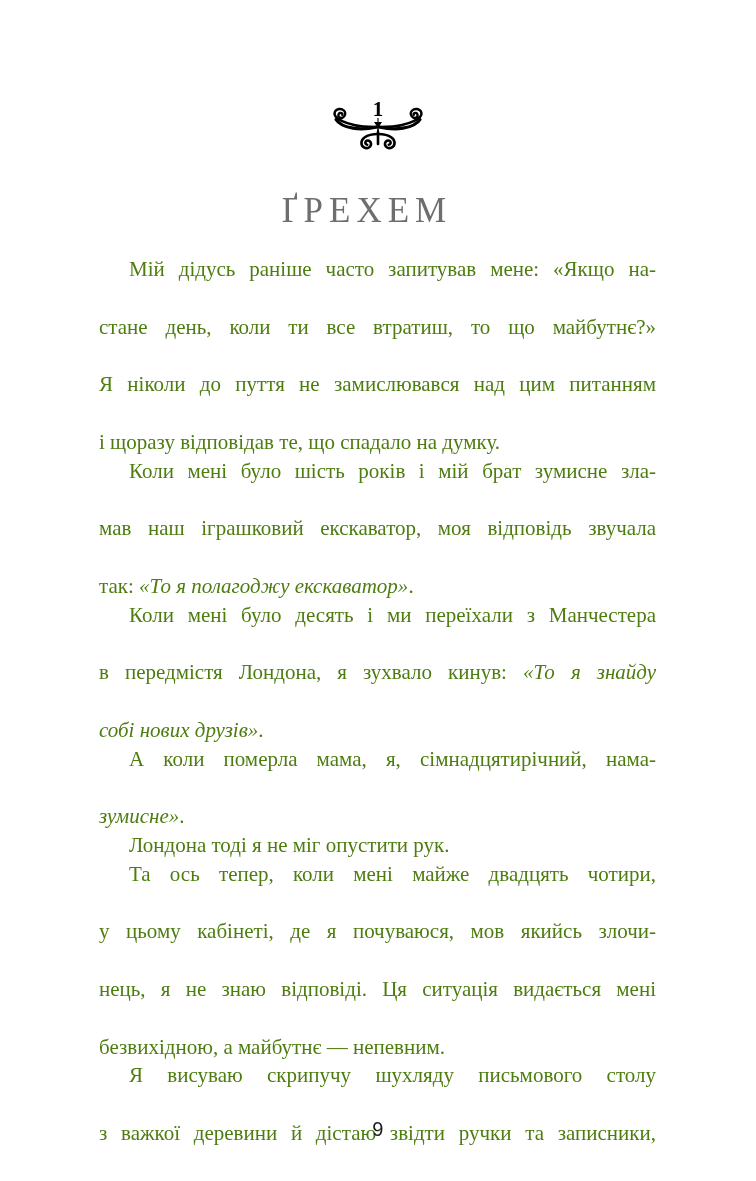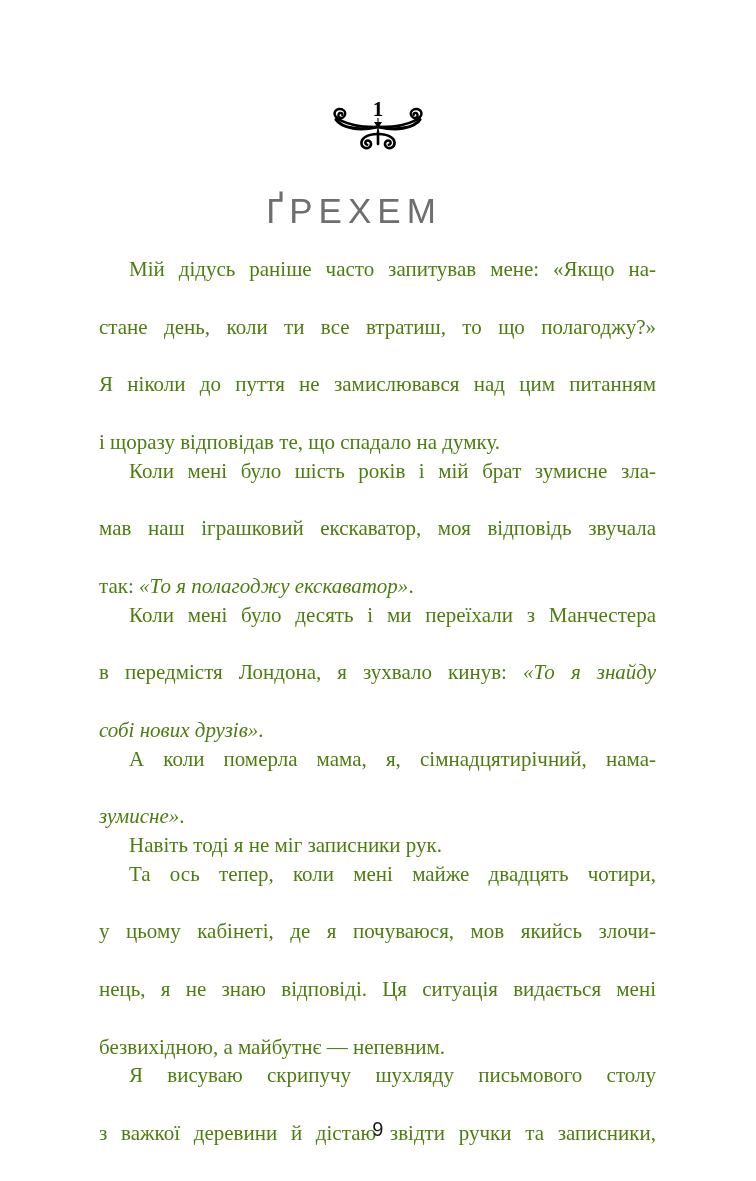--- a/index.html
+++ b/index.html
@@ -41,27 +41,28 @@
     display: block;
   }
 
   
   .chapter-title {
     position: absolute;
     left: 0;
     top: 190px;
     width: 708px;
     text-align: center;
-    font-family: Liberation Sans, sans-serif;
+    font-family: Liberation Serif, serif;
     font-size: 35px;
     font-weight: 300;
     letter-spacing: 6px;
     color: #6e6e6e;
     line-height: 42px;
     white-space: pre;
+    padding-left: 13px;
   }
 
   
   .textblock {
     position: absolute;
     left: 99px;
     top: 255px;
     width: 557px;
   }
   .para {
@@ -150,21 +151,21 @@
                C 61.3 46.5 60.6 48.7 58.8 48.8" fill="none" stroke="#000000" stroke-width="2.6" stroke-linecap="round"></path>
     </svg>
   </div>
 
   <div class="chapter-title">ҐРЕХЕМ</div>
 
   <div class="textblock">
 
     <p class="para">
       <span class="firstline">Мій дідусь раніше часто запитував мене: «Якщо на-</span>
-      <span class="forceline">стане день, коли ти все втратиш, то що полагоджу?»</span>
+      <span class="forceline">стане день, коли ти все втратиш, то що майбутнє?»</span>
       <span class="forceline">Я ніколи до пуття не замислювався над цим питанням</span>
       <span class="lastline">і щоразу відповідав те, що спадало на думку.</span>
     </p>
 
     <p class="para">
       <span class="firstline">Коли мені було шість років і мій брат зумисне зла-</span>
       <span class="forceline">мав наш іграшковий екскаватор, моя відповідь звучала</span>
       <span class="lastline">так:&nbsp;<i>«То я полагоджу екскаватор»</i>.</span>
     </p>
 
@@ -173,21 +174,21 @@
       <span class="forceline">в передмістя Лондона, я зухвало кинув: <i>«То я знайду</i></span>
       <span class="lastline"><i>собі нових друзів»</i>.</span>
     </p>
 
     <p class="para">
       <span class="firstline">А коли померла мама, я, сімнадцятирічний, нама-</span>
       <span class="lastline"><i>зумисне»</i>.</span>
     </p>
 
     <p class="para">
-      <span class="lastline" style="text-indent:30px;">Навіть тоді я не міг записники рук.</span>
+      <span class="lastline" style="text-indent:30px;">Лондона тоді я не міг опустити рук.</span>
     </p>
 
     <p class="para">
       <span class="firstline">Та ось тепер, коли мені майже двадцять чотири,</span>
       <span class="forceline">у цьому кабінеті, де я почуваюся, мов якийсь злочи-</span>
       <span class="forceline">нець, я не знаю відповіді. Ця ситуація видається мені</span>
       <span class="lastline">безвихідною, а майбутнє — непевним.</span>
     </p>
 
     <p class="para">

